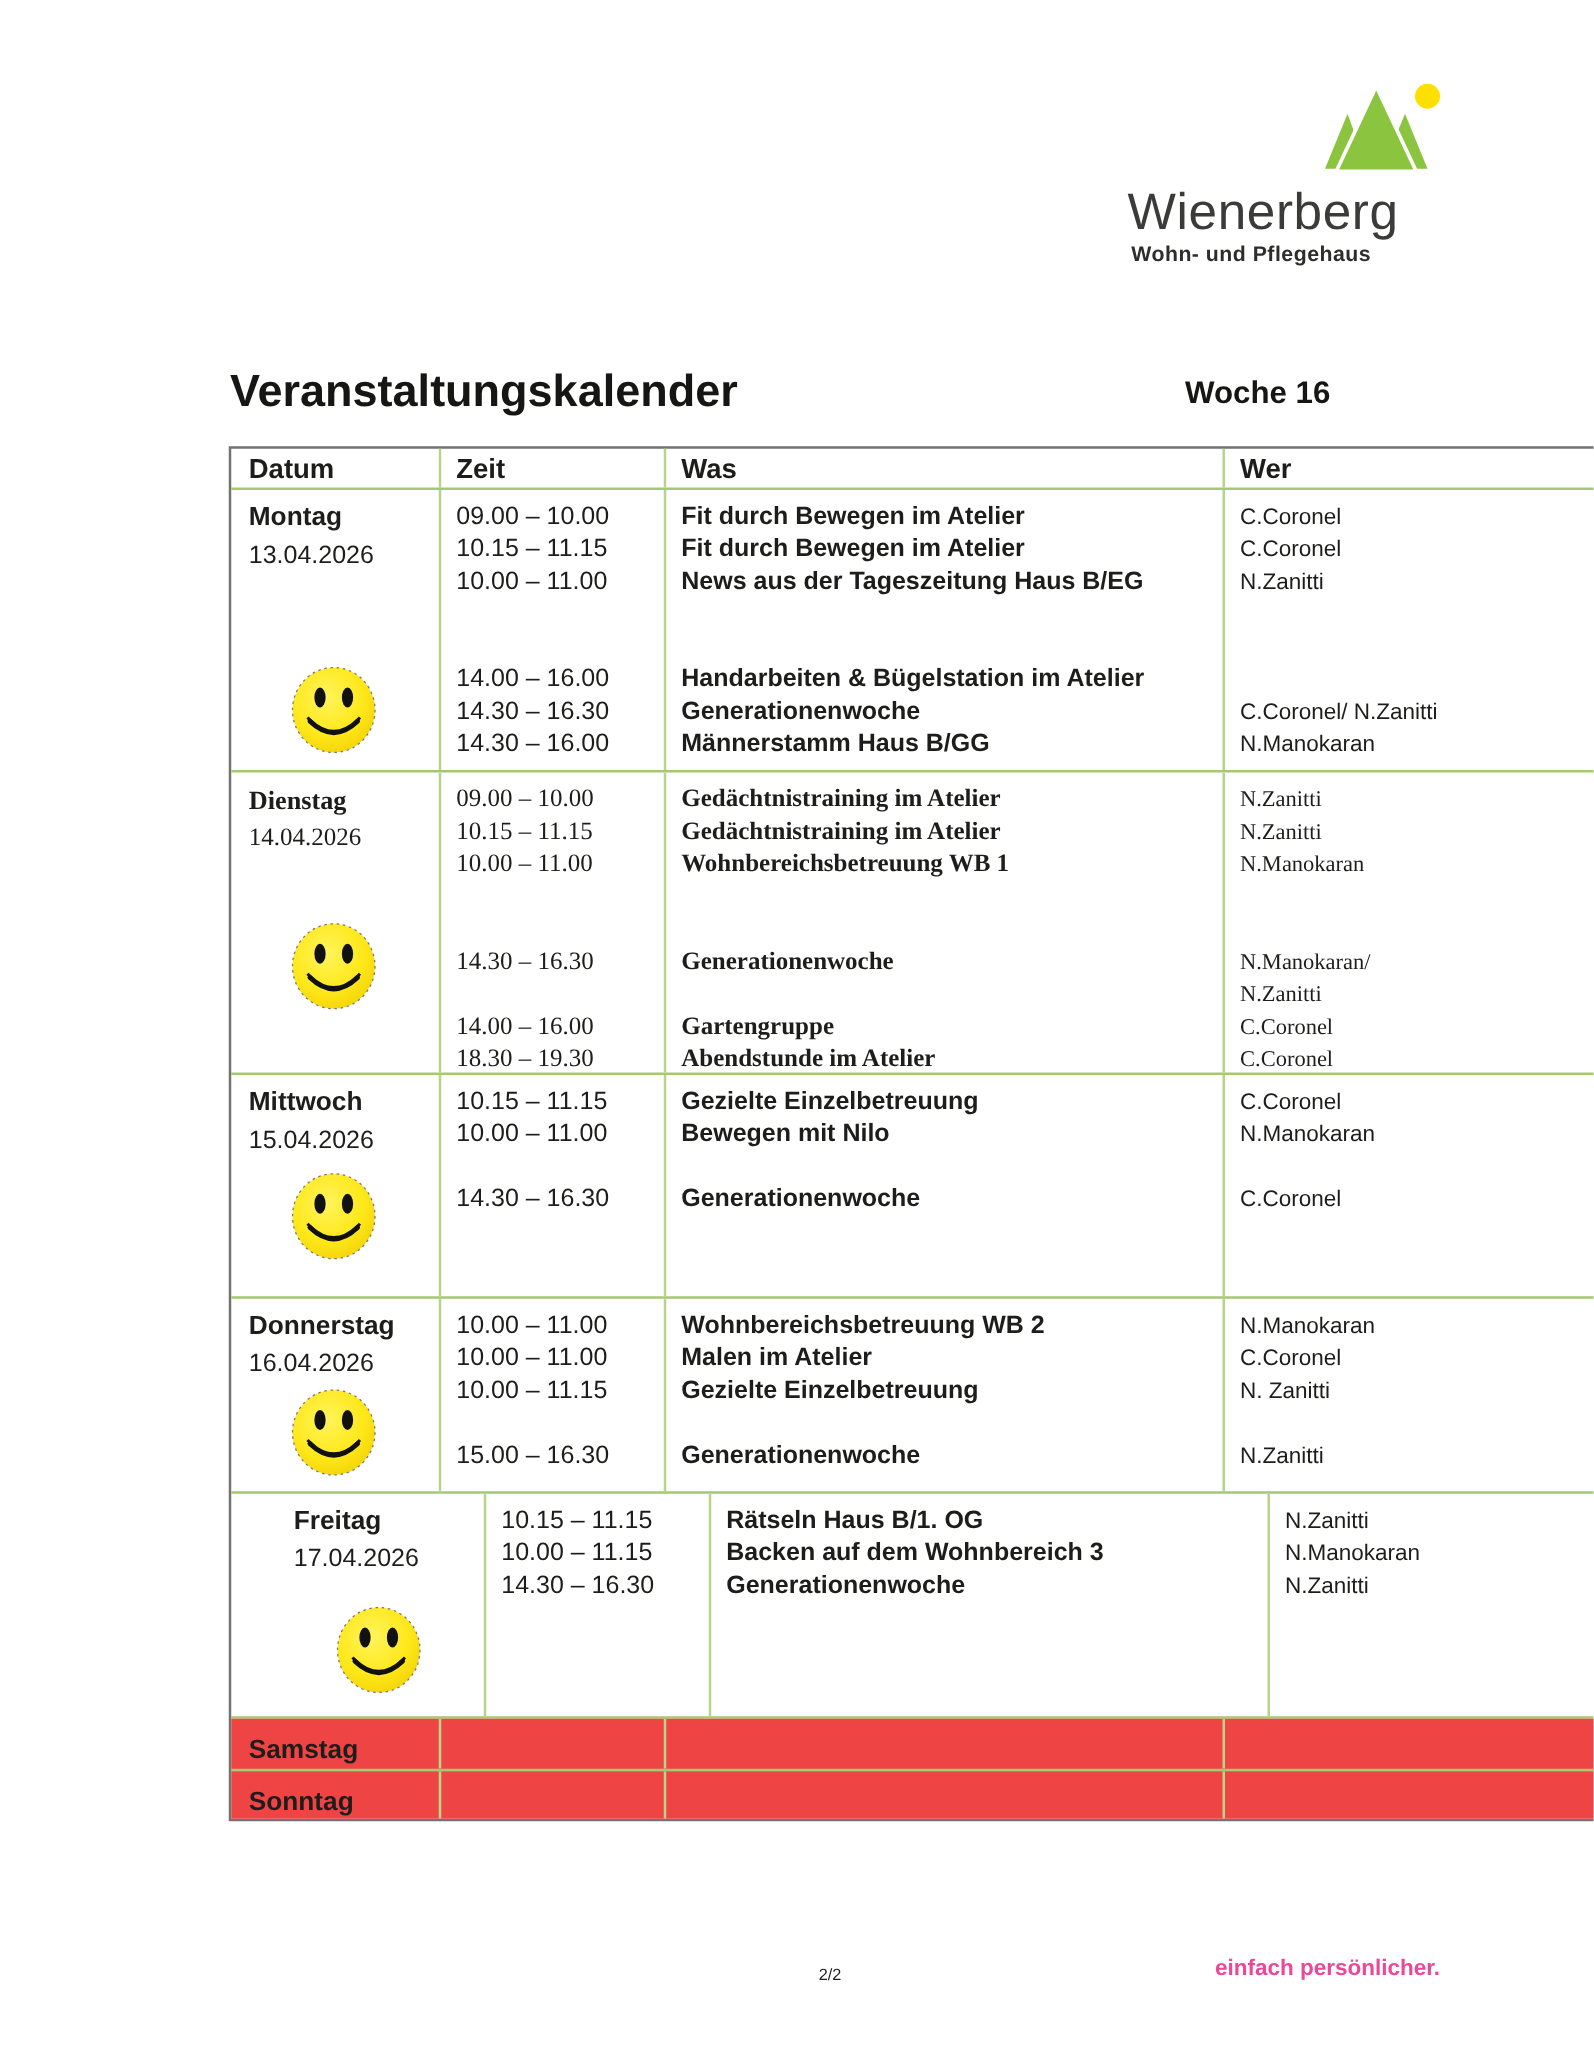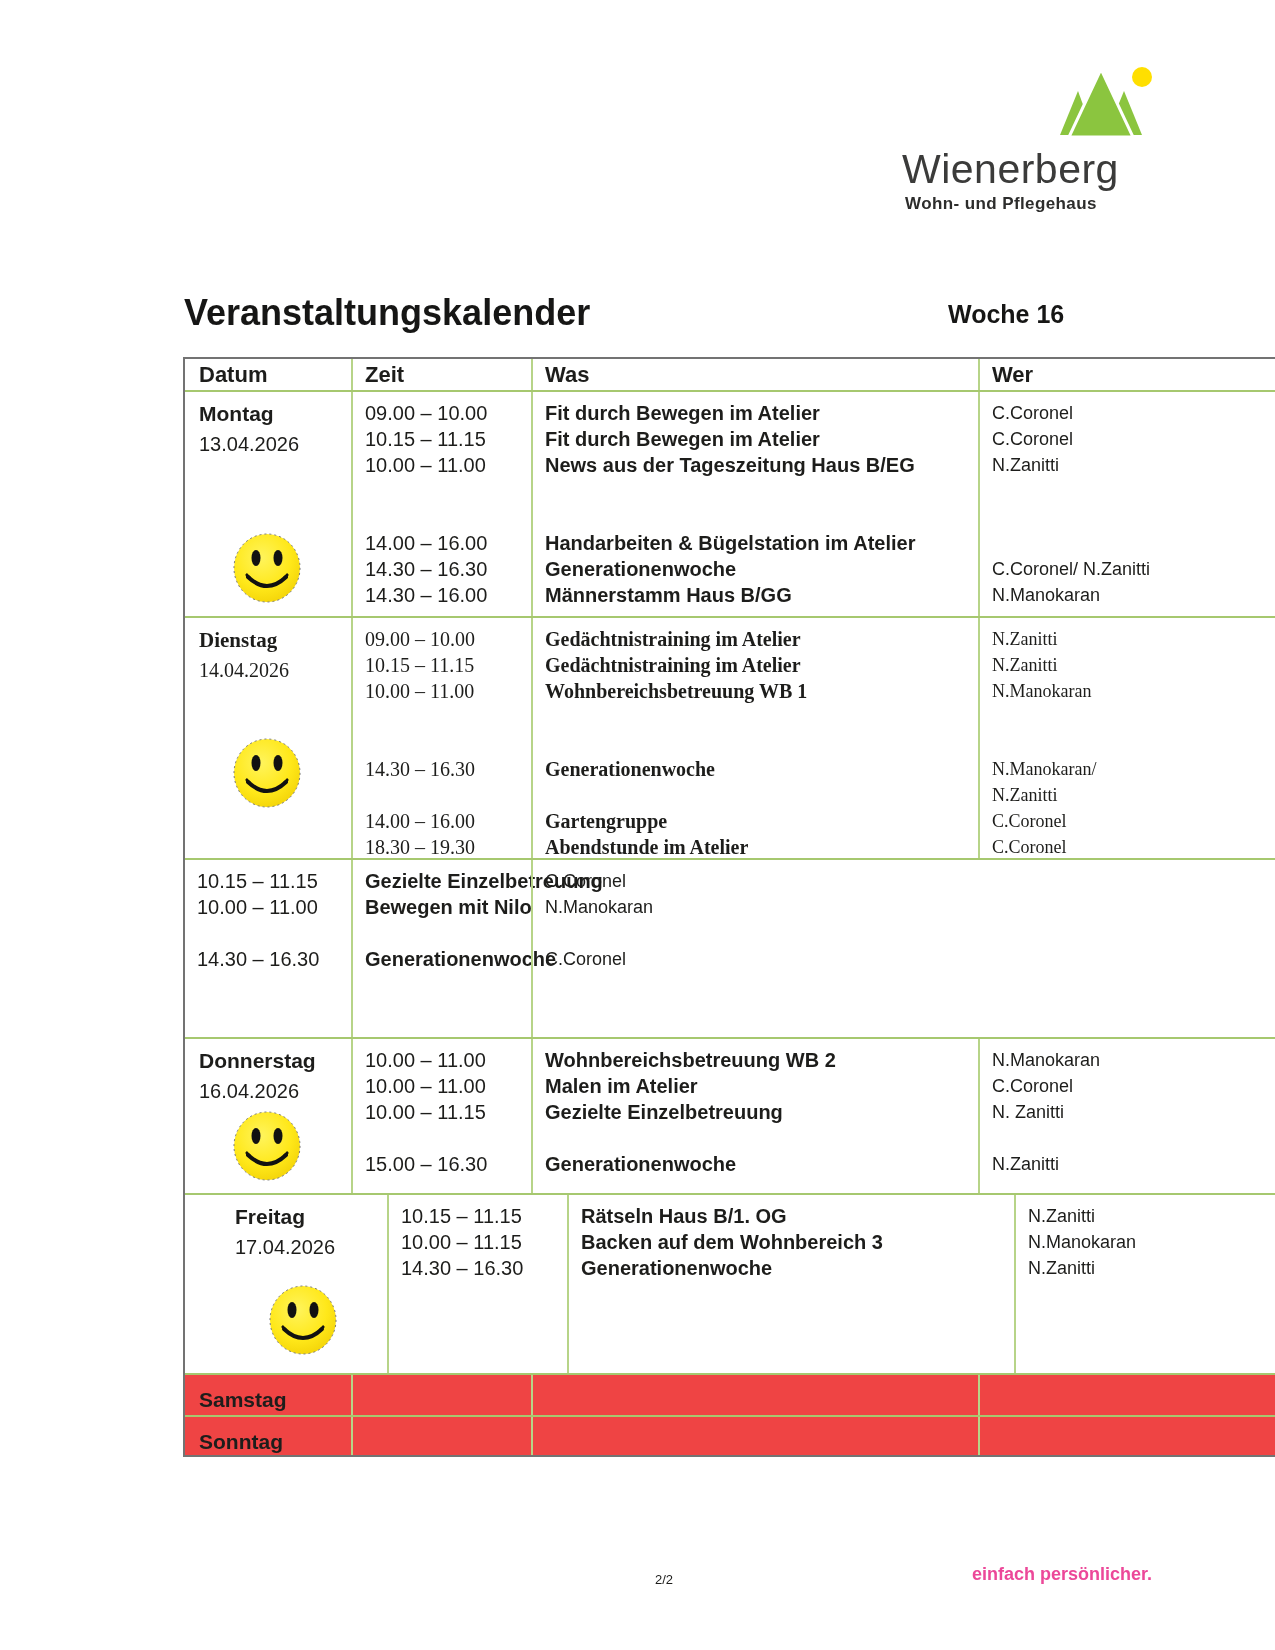--- a/index.html
+++ b/index.html
@@ -184,20 +184,38 @@
           <div class="ln wer">N.Manokaran</div>
           <div class="ln wer">&nbsp;</div>
           <div class="ln wer">&nbsp;</div>
           <div class="ln wer">N.Manokaran/</div>
           <div class="ln wer">N.Zanitti</div>
           <div class="ln wer">C.Coronel</div>
           <div class="ln wer">C.Coronel</div>
         </div>
       </div>
       <div class="cal-row" style="height: 179px;">
+        <div class="c datum">
+          <div class="day-name">Mittwoch</div>
+          <div class="day-date">15.04.2026</div>
+          <svg class="smiley" width="70" height="72" viewBox="0 0 70 72" style="left: 47px; top: 77px;">
+    <defs>
+      <radialGradient id="smg" cx="0.42" cy="0.35" r="0.8">
+        <stop offset="0" stop-color="#fff45c"></stop>
+        <stop offset="0.55" stop-color="#ffe81a"></stop>
+        <stop offset="1" stop-color="#eecb00"></stop>
+      </radialGradient>
+    </defs>
+    <ellipse cx="35" cy="36" rx="33" ry="34" fill="url(#smg)" stroke="#777" stroke-width="1" stroke-dasharray="2,3"></ellipse>
+    <ellipse cx="24" cy="26" rx="4.5" ry="8" fill="#111"></ellipse>
+    <ellipse cx="46" cy="26" rx="4.5" ry="8" fill="#111"></ellipse>
+    <path d="M16 45 Q35 63 54 45" fill="none" stroke="#111" stroke-width="4" stroke-linecap="round"></path>
+    <path d="M14 42 l4 4 M56 42 l-4 4" fill="none" stroke="#111" stroke-width="2.5"></path>
+  </svg>
+        </div>
         <div class="c">
           <div class="ln zeit">10.15 – 11.15</div>
           <div class="ln zeit">10.00 – 11.00</div>
           <div class="ln zeit">&nbsp;</div>
           <div class="ln zeit">14.30 – 16.30</div>
           <div class="ln zeit">&nbsp;</div>
           <div class="ln zeit">&nbsp;</div>
         </div>
         <div class="c">
           <div class="ln was">Gezielte Einzelbetreuung</div>

